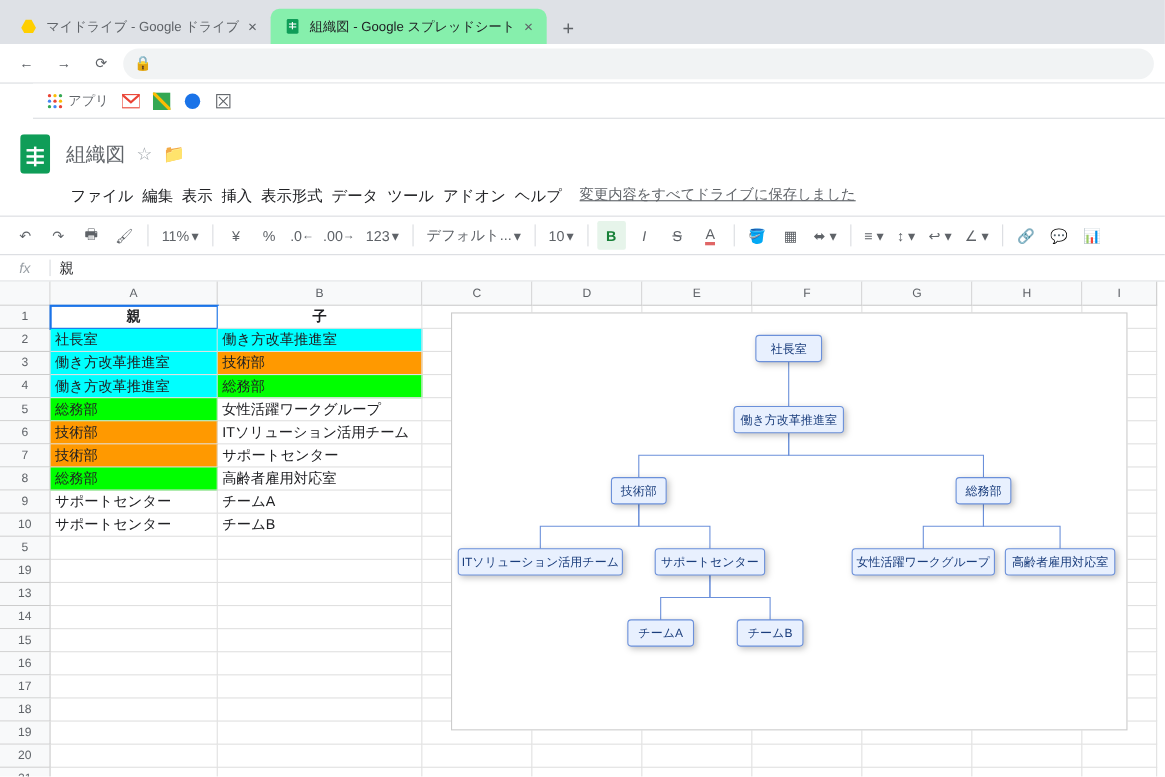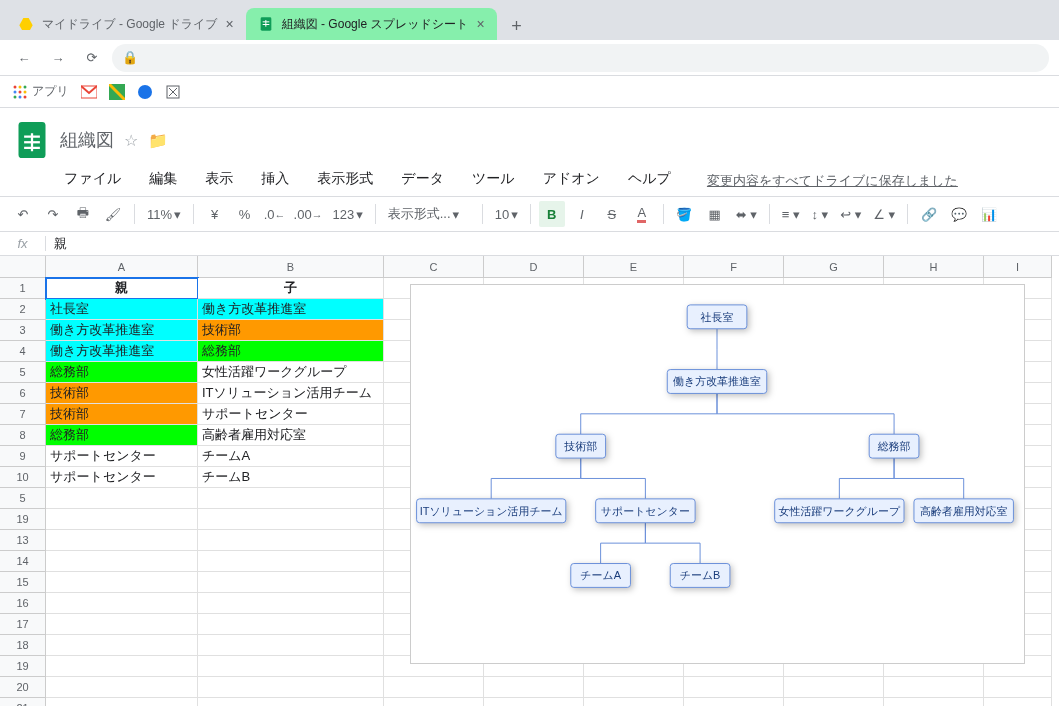--- a/index.html
+++ b/index.html
@@ -9,30 +9,30 @@
 .tab { height: 32px; display: flex; align-items: center; padding: 0 12px; font-size: 12px; color: #5f6368; border-radius: 8px 8px 0 0; gap: 8px; position: relative; min-width: 230px; }
 .tab.active { background: #86efac; color: #202124; }
 .tab .favicon { width: 16px; height: 16px; display: inline-block; }
 .tab .close { color: #5f6368; font-size: 14px; margin-left: auto; }
 .new-tab { width: 28px; height: 28px; display: flex; align-items: center; justify-content: center; font-size: 18px; color: #5f6368; margin-left: 6px; }
 
 .addressbar { height: 36px; background: #fff; display: flex; align-items: center; padding: 0 10px; gap: 6px; border-bottom: 1px solid #dadce0; }
 .nav-btn { width: 28px; height: 28px; display: flex; align-items: center; justify-content: center; color: #5f6368; border-radius: 50%; }
 .url-box { flex: 1; height: 28px; background: #f1f3f4; border-radius: 14px; display: flex; align-items: center; padding: 0 10px; font-size: 13px; color: #5f6368; gap: 8px; }
 
-.bookmarks { height: 32px; background: #fff; display: flex; align-items: center; padding: 0 12px; gap: 12px; border-bottom: 1px solid #dadce0; }
+.bookmarks { height: 32px; background: #fff; display: flex; align-items: center; padding: 0 12px; gap: 12px; border-bottom: 1px solid #dadce0; margin-left: 30px; }
 .bm-item { display: flex; align-items: center; gap: 4px; font-size: 12px; color: #5f6368; }
 
 .app-header { padding: 8px 14px 0; }
 .title-row { display: flex; align-items: center; gap: 10px; }
 .sheets-logo { width: 36px; height: 48px; display: flex; align-items: center; justify-content: center; }
 .sheets-logo svg { width: 28px; height: 36px; }
 .title-text { font-size: 18px; color: #5f6368; }
 .star, .folder { color: #9aa0a6; font-size: 16px; }
-.menubar { display: flex; gap: 20px; padding: 4px 0 6px 46px; font-size: 14px; color: #202124; align-items: flex-end; }
+.menubar { display: flex; gap: 0; padding: 4px 0 6px 46px; font-size: 14px; color: #202124; align-items: flex-start; }
 .menubar span[data-name^="menu-"] { padding: 2px 4px; }
 .save-status { margin-left: 12px; color: #5f6368; text-decoration: underline; font-size: 13px; }
 
 .toolbar { height: 36px; border-top: 1px solid #dadce0; border-bottom: 1px solid #dadce0; display: flex; align-items: center; padding: 0 10px; gap: 4px; font-size: 13px; color: #5f6368; }
 .tb-sep { width: 1px; height: 20px; background: #dadce0; margin: 0 4px; }
 .tb-btn { min-width: 26px; height: 26px; display: flex; align-items: center; justify-content: center; border-radius: 2px; padding: 0 2px; }
 .tb-dd { display: flex; align-items: center; gap: 2px; padding: 0 4px; }
 .bold-active { background: #e6f4ea; color: #188038; border-radius: 2px; }
 
 .fx-bar { height: 24px; border-bottom: 1px solid #dadce0; display: flex; align-items: center; }
@@ -175,21 +175,21 @@
   <div class="tb-btn" data-name="decrease-decimal-button">
       <span>.0</span>
       <sub>←</sub>
     </div>
   <div class="tb-btn" data-name="increase-decimal-button">
       <span>.00</span>
       <sub>→</sub>
     </div>
   <div class="tb-dd" data-name="number-format-dropdown"><span>123</span>▾</div>
   <div class="tb-sep"></div>
-  <div class="tb-dd" data-name="font-dropdown" style="min-width:90px"><span>表示形式...</span> ▾</div>
+  <div class="tb-dd" data-name="font-dropdown" style="min-width:90px"><span>デフォルト...</span> ▾</div>
   <div class="tb-sep"></div>
   <div class="tb-dd" data-name="font-size-dropdown"><span>10</span> ▾</div>
   <div class="tb-sep"></div>
   <div class="tb-btn bold-active" data-name="bold-button" style="font-weight:bold">B</div>
   <div class="tb-btn" data-name="italic-button" style="font-style:italic">I</div>
   <div class="tb-btn" data-name="strikethrough-button" style="text-decoration:line-through">S</div>
   <div class="tb-btn" data-name="text-color-button">
       <span style="border-bottom:3px solid #e06666">A</span>
     </div>
   <div class="tb-sep"></div>

